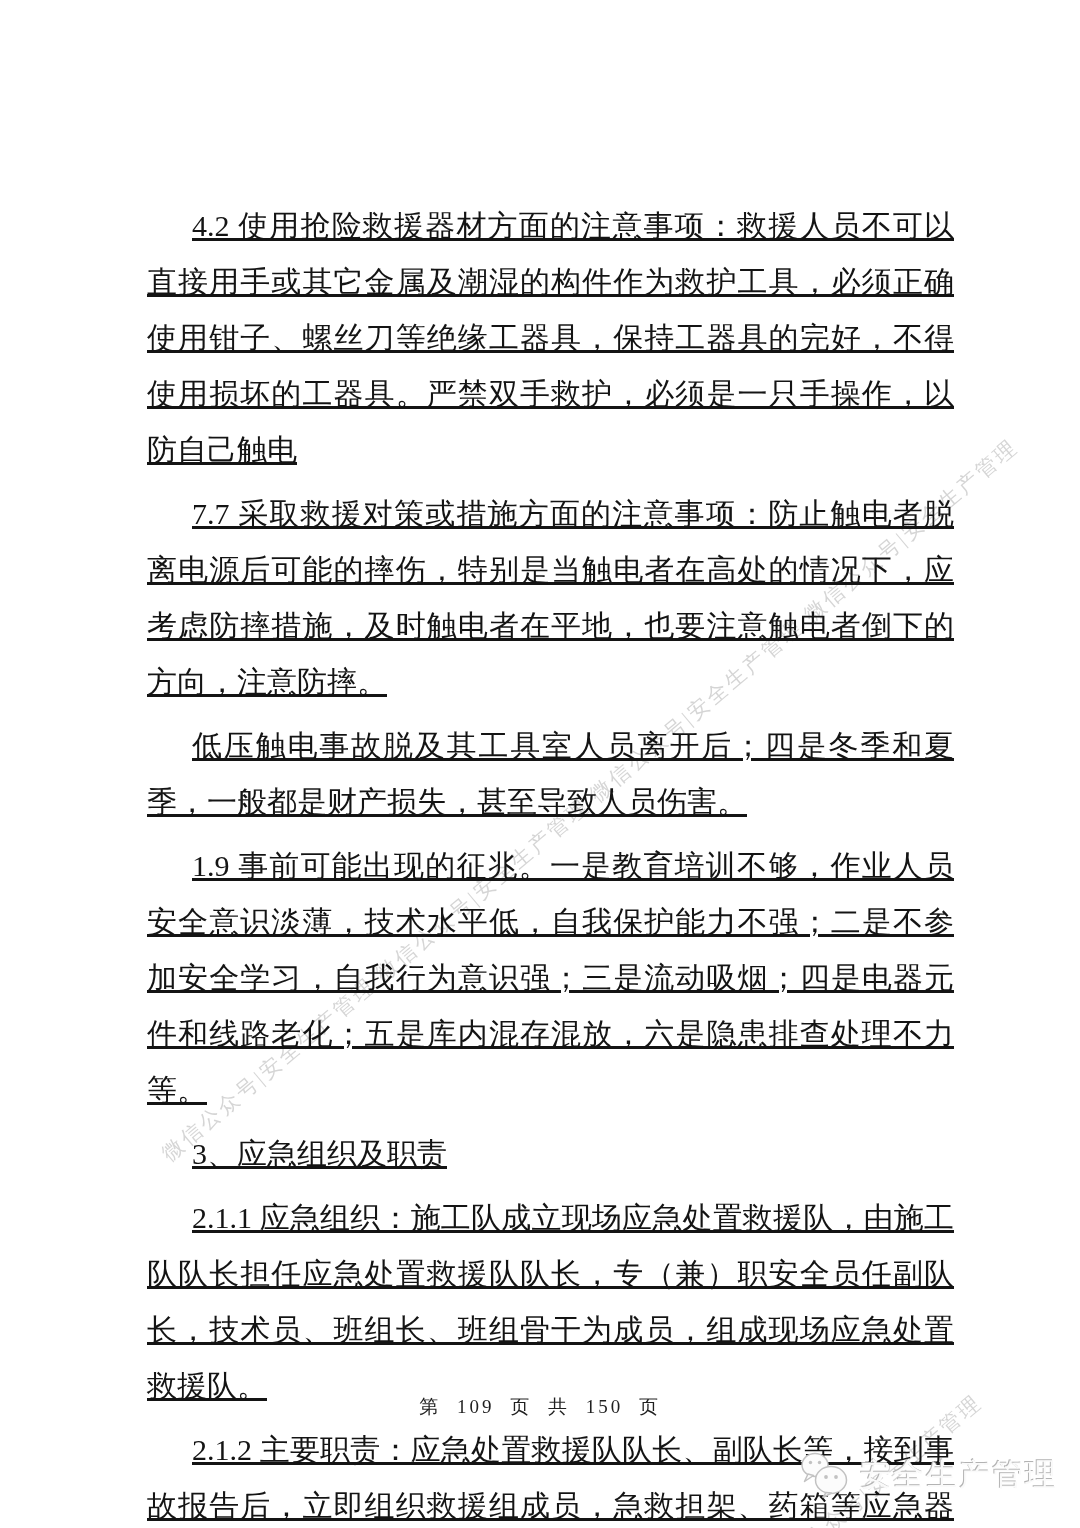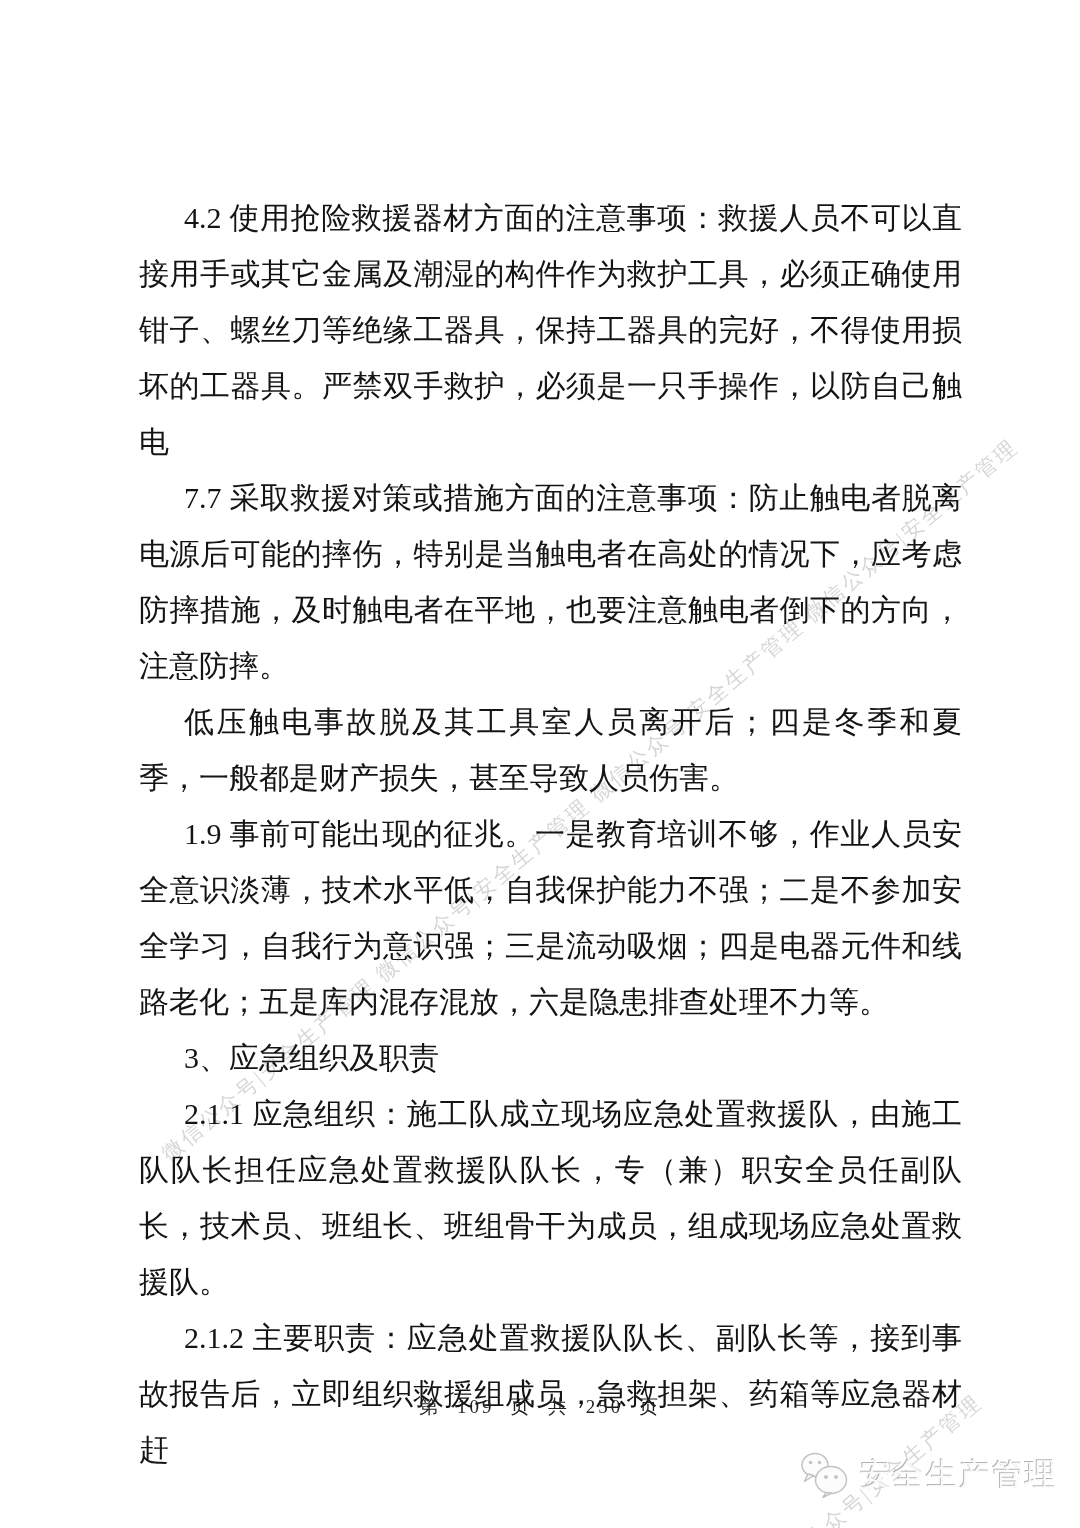--- a/index.html
+++ b/index.html
@@ -18,22 +18,23 @@
   .text-block {
     position: absolute;
     left: 139px; top: 190px; width: 823px;
     color: #141414;
     font-size: 30px;
     line-height: 56px;
     text-align: justify;
     text-justify: inter-ideograph;
   }
   .text-block p {
-    margin: 0;
+    margin: 8px;
     text-indent: 1.5em;
+    text-decoration: underline;
   }
   
   .diag-wm {
     position: absolute;
     white-space: nowrap;
     transform: rotate(-40deg);
     transform-origin: center;
     font-size: 21px;
     letter-spacing: 3px;
     color: rgba(125, 125, 125, 0.32);
@@ -79,21 +80,21 @@
   <section class="text-block">
     <p>4.2 使用抢险救援器材方面的注意事项：救援人员不可以直接用手或其它金属及潮湿的构件作为救护工具，必须正确使用钳子、螺丝刀等绝缘工器具，保持工器具的完好，不得使用损坏的工器具。严禁双手救护，必须是一只手操作，以防自己触电</p>
     <p>7.7  采取救援对策或措施方面的注意事项：防止触电者脱离电源后可能的摔伤，特别是当触电者在高处的情况下，应考虑防摔措施，及时触电者在平地，也要注意触电者倒下的方向，注意防摔。</p>
     <p>低压触电事故脱及其工具室人员离开后；四是冬季和夏季，一般都是财产损失，甚至导致人员伤害。</p>
     <p>1.9 事前可能出现的征兆。一是教育培训不够，作业人员安全意识淡薄，技术水平低，自我保护能力不强；二是不参加安全学习，自我行为意识强；三是流动吸烟；四是电器元件和线路老化；五是库内混存混放，六是隐患排查处理不力等。</p>
     <p>3、应急组织及职责</p>
     <p>2.1.1 应急组织：施工队成立现场应急处置救援队，由施工队队长担任应急处置救援队队长，专（兼）职安全员任副队长，技术员、班组长、班组骨干为成员，组成现场应急处置救援队。</p>
     <p>2.1.2 主要职责：应急处置救援队队长、副队长等，接到事故报告后，立即组织救援组成员，急救担架、药箱等应急器材赶</p>
   </section>
 
-  <footer class="footer">第 109 页 共 250 页</footer>
+  <footer class="footer">第 109 页 共 150 页</footer>
 
   <div class="corner">
     <span class="corner-icon">
       <svg width="50" height="46" viewBox="0 0 50 46" aria-hidden="true">
         <g fill="#fcfcfc" stroke="#c2c2c2" stroke-width="1.5" stroke-linejoin="round">
           <ellipse cx="16" cy="13" rx="13" ry="11.5"></ellipse>
           <path d="M9 22 L5.5 29.5 L14.5 23.5 Z"></path>
           <ellipse cx="32" cy="28" rx="15.5" ry="13.5"></ellipse>
           <path d="M27 40.5 L24 45.5 L32.5 41 Z"></path>
         </g>

